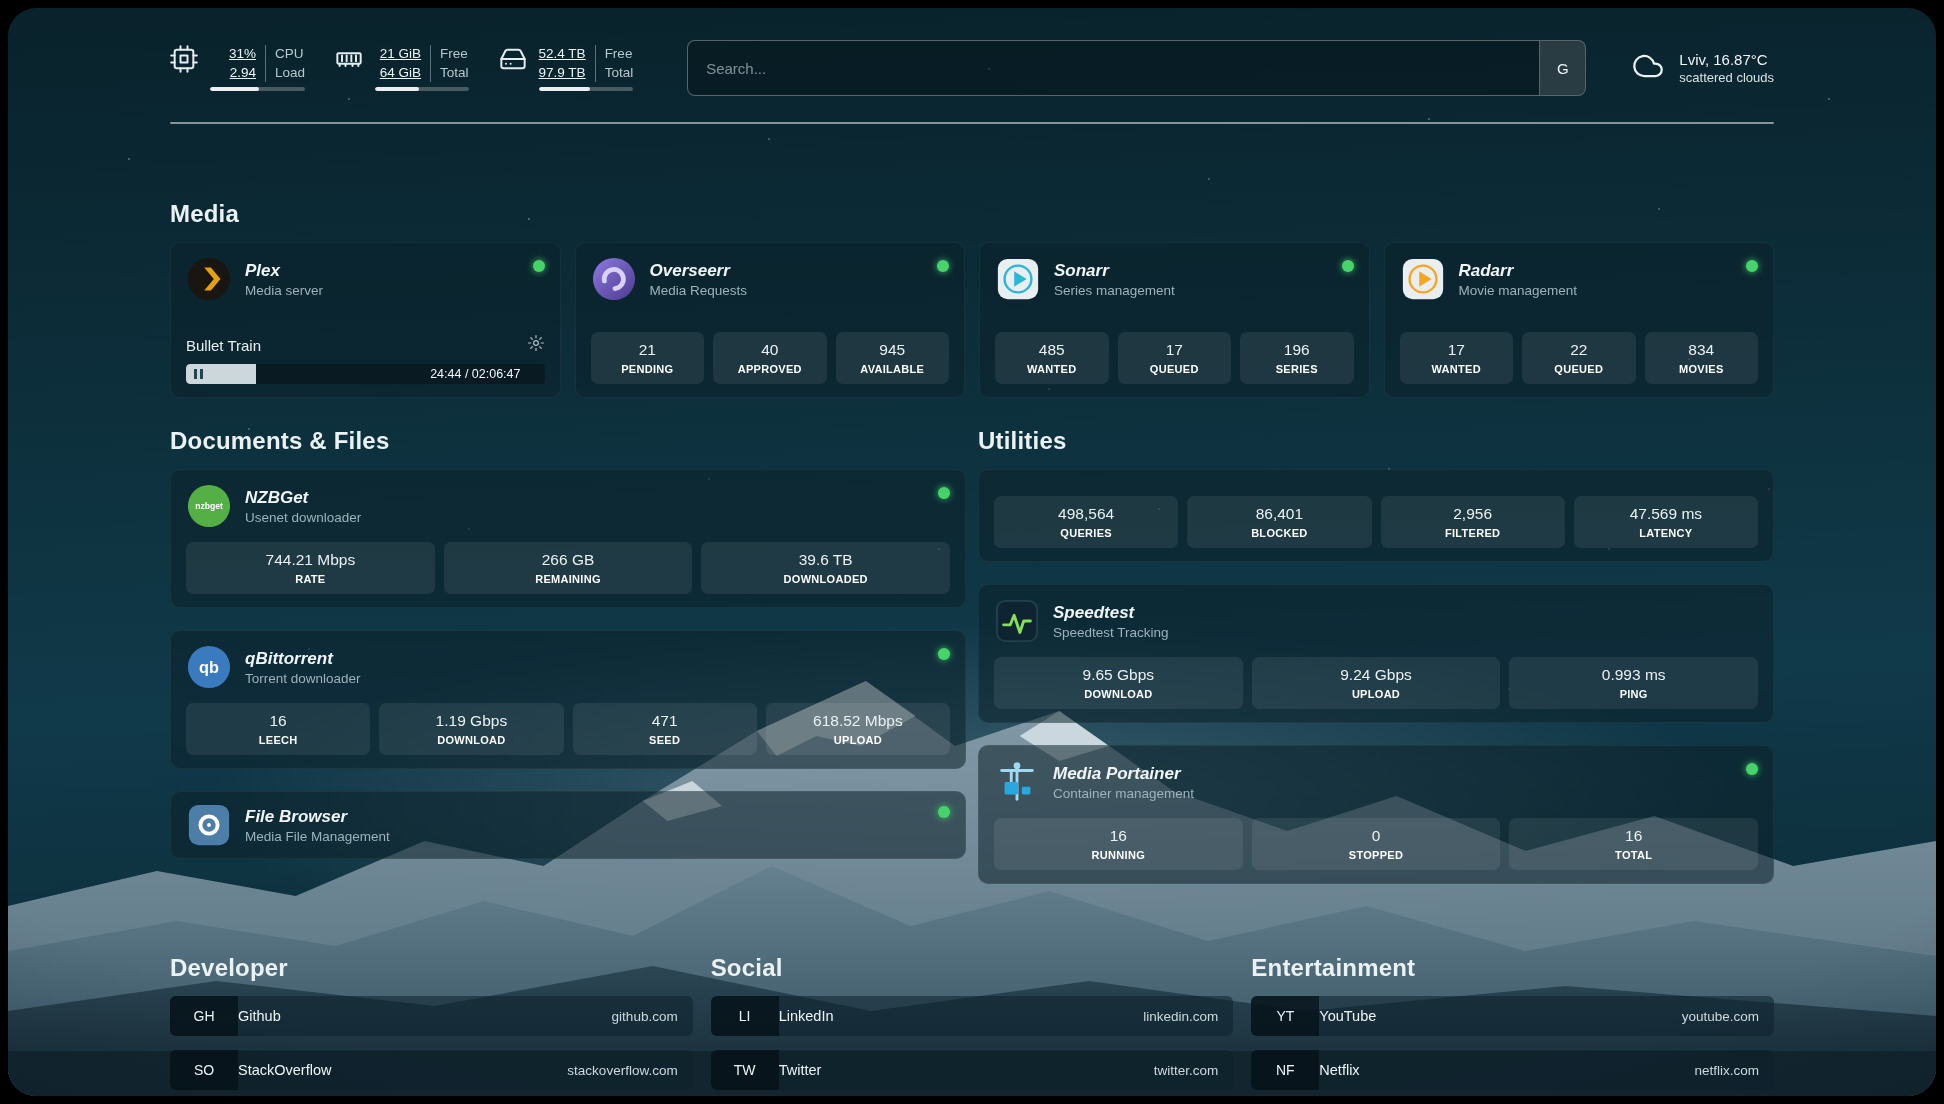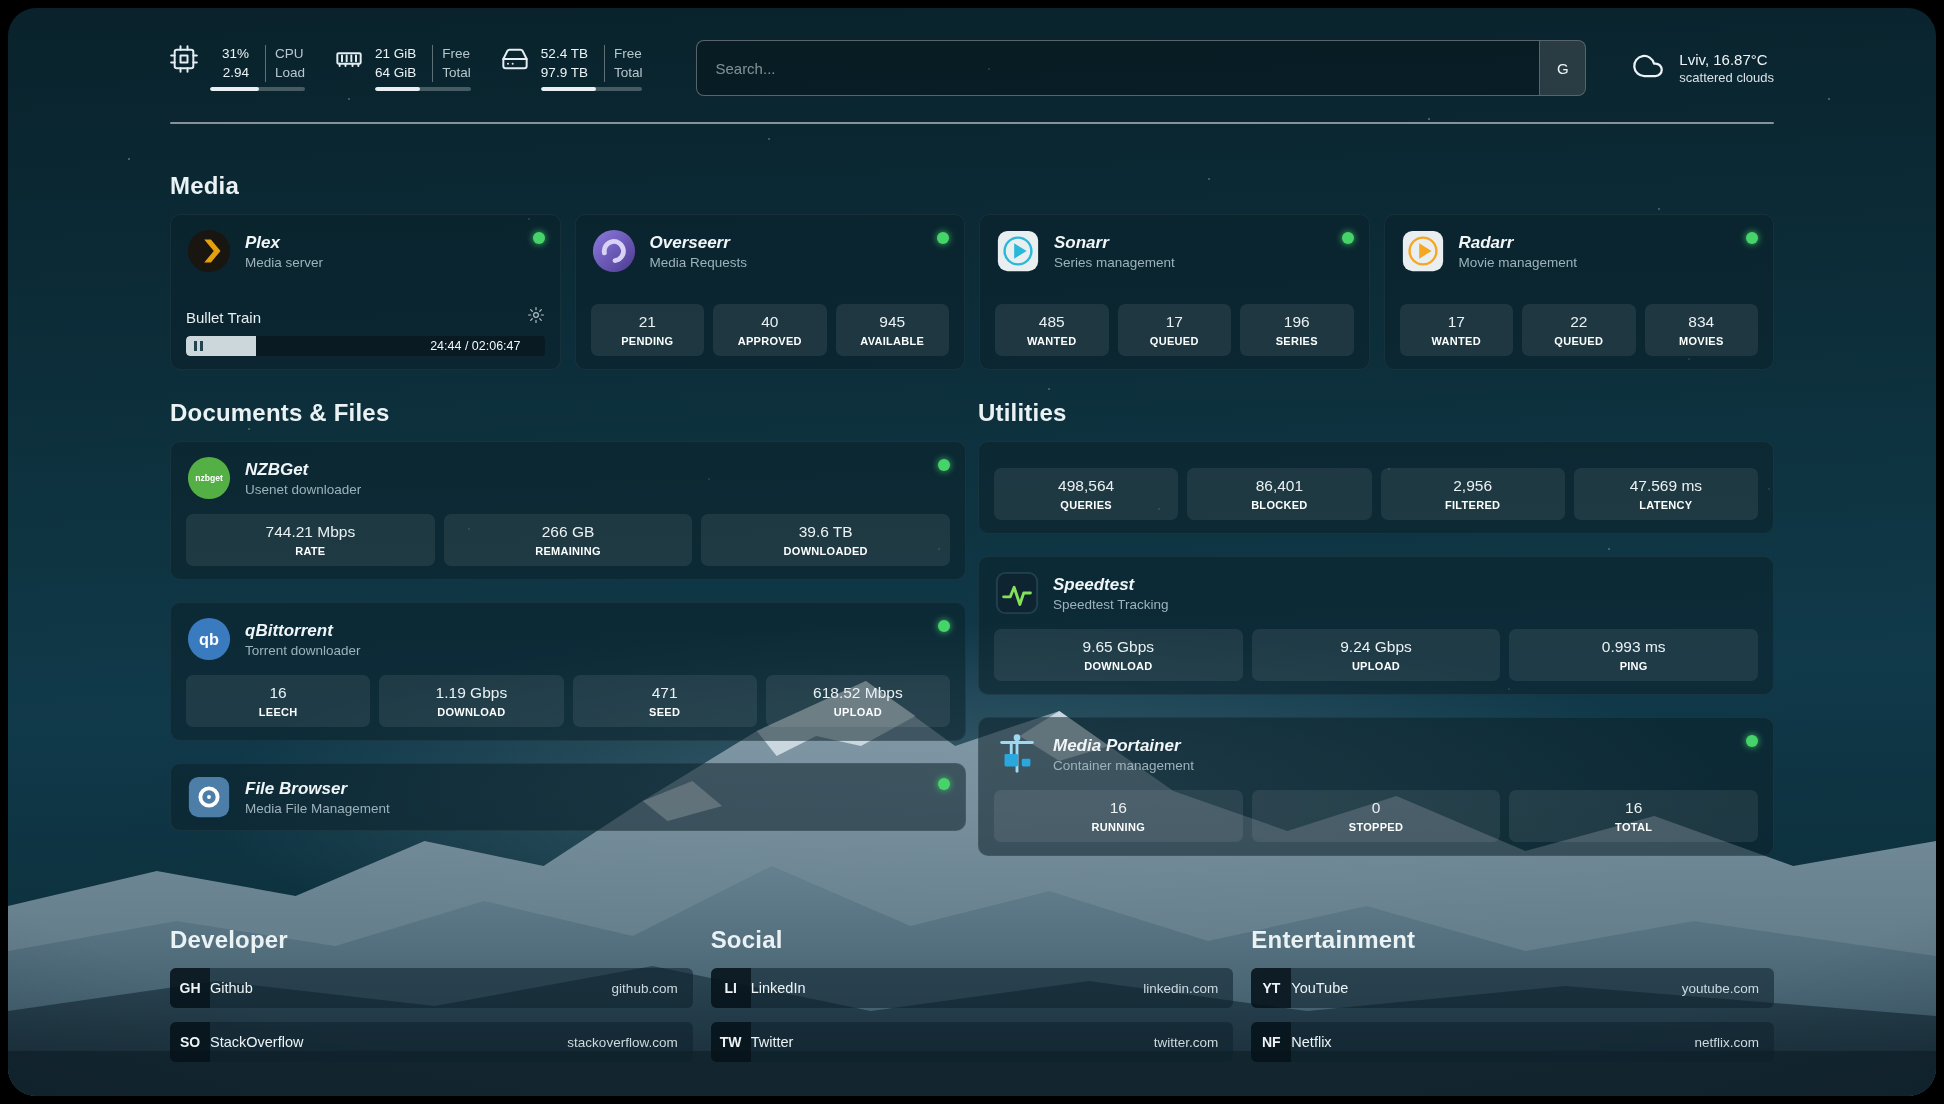--- a/index.html
+++ b/index.html
@@ -25,21 +25,21 @@
     background: radial-gradient(120% 105% at 50% 40%, rgba(0,0,0,0) 58%, rgba(2,12,18,.55) 100%); }
 
   .content { position: relative; z-index: 2; padding: 0 162px; }
 
   
   .topbar { display: flex; align-items: center; padding-top: 32px; gap: 10px; }
   .sys-stats { display: flex; align-items: center; gap: 30px; }
   .sys-group { display: flex; align-items: flex-start; gap: 12px; color: #e4edf1; }
   .sys-icon svg { width: 28px; height: 28px; stroke: #e4edf1; fill: none; stroke-width: 1.7; stroke-linecap: round; stroke-linejoin: round; }
   .sys-row { display: flex; font-size: 13.5px; line-height: 1.4; }
-  .sys-row .sv { min-width: 56px; text-align: right; padding-right: 16px; border-right: 1px solid rgba(255,255,255,.35); color: #eef4f6; }
+  .sys-row .sv { min-width: 56px; text-align: right; padding-right: 9px; border-right: 1px solid rgba(255,255,255,.35); color: #eef4f6; text-decoration: underline; }
   .sys-row .sl { padding-left: 9px; color: #b7c7cd; }
   .sys-bar { margin-top: 5px; height: 4px; width: 100%; border-radius: 2px; background: rgba(255,255,255,.25); overflow: hidden; }
   .sys-bar .fill { display: block; height: 100%; border-radius: 2px; background: #e9eff2; }
 
   .search { flex: 1; display: flex; align-items: stretch; height: 56px; margin: 0 34px 0 44px;
     border: 1px solid rgba(255,255,255,.32); border-radius: 8px; background: rgba(7,22,30,.55); overflow: hidden; }
   .search input { flex: 1; background: transparent; border: none; outline: none; color: #ecf2f5; font-size: 15px; padding: 0 18px;
     font-family: "Liberation Sans", sans-serif; }
   .search input::placeholder { color: rgba(225,236,241,.55); }
   .search .provider { width: 46px; border: none; border-left: 1px solid rgba(255,255,255,.22); background: rgba(255,255,255,.14);
@@ -47,21 +47,21 @@
 
   .weather { display: flex; align-items: center; gap: 13px; }
   .weather svg { width: 36px; height: 30px; stroke: #eaf2f5; fill: none; stroke-width: 1.8; stroke-linejoin: round; }
   .weather .loc { font-size: 15px; color: #eef4f6; }
   .weather .cond { font-size: 13px; color: #d6e2e7; margin-top: 2px; }
 
   .rule { margin-top: 26px; height: 2px; background: rgba(255,255,255,.5); border-radius: 1px; }
 
   
   .section-title { font-size: 24px; font-weight: 600; color: #ebf2f4; letter-spacing: .2px; margin-bottom: 14px; }
-  .media-section { margin-top: 48px; }
+  .media-section { margin-top: 76px; }
   .media-cards { display: grid; grid-template-columns: repeat(4, 1fr); gap: 14px; }
 
   .card { background: rgba(11,32,42,.55); border: 1px solid rgba(255,255,255,.05); border-radius: 10px; padding: 13px 15px;
     display: flex; flex-direction: column; cursor: pointer; }
   .media-card { min-height: 156px; justify-content: space-between; }
   .card-head { display: flex; align-items: center; gap: 13px; }
   .app-icon { width: 46px; height: 46px; flex: none; display: flex; align-items: center; justify-content: center; }
   .app-icon svg { width: 46px; height: 46px; }
   .app-name { font-size: 17px; font-weight: 600; color: #f0f5f7; line-height: 1.25; font-style: italic; }
   .app-sub { font-size: 13.5px; color: #9db2bb; margin-top: 1px; }
@@ -86,22 +86,22 @@
   
   .mid { display: grid; grid-template-columns: 1fr 1fr; gap: 0 12px; margin-top: 29px; }
   .col .card { margin-bottom: 22px; }
   .col .card:last-child { margin-bottom: 0; }
   .slim-card { padding: 10px 15px; }
 
   
   .bookmarks { display: grid; grid-template-columns: repeat(3, 1fr); gap: 0 18px; margin-top: 70px; padding-bottom: 40px; }
   .bm-row { display: flex; align-items: center; height: 40px; border-radius: 6px; background: rgba(12,33,43,.55);
     margin-bottom: 14px; overflow: hidden; cursor: pointer; }
-  .bm-abbr { width: 40px; height: 100%; flex: none; display: flex; align-items: center; justify-content: center;
-    background: rgba(4,15,22,.72); color: #edf3f5; font-size: 14px; font-weight: 700; }
+  .bm-abbr { width: 68px; height: 100%; flex: none; display: flex; align-items: center; justify-content: center;
+    background: rgba(4,15,22,.72); color: #edf3f5; font-size: 14px; font-weight: 400; }
   .bm-name { font-size: 14.5px; color: #eef4f6; }
   .bm-url { margin-left: auto; padding-right: 15px; font-size: 13.5px; color: #ccd9de; }
 </style>
 </head>
 <body>
 
 <div class="screen">
   <div class="haze"></div>
   <svg class="mountains" viewBox="0 0 1944 500" preserveAspectRatio="none">
     <defs>

